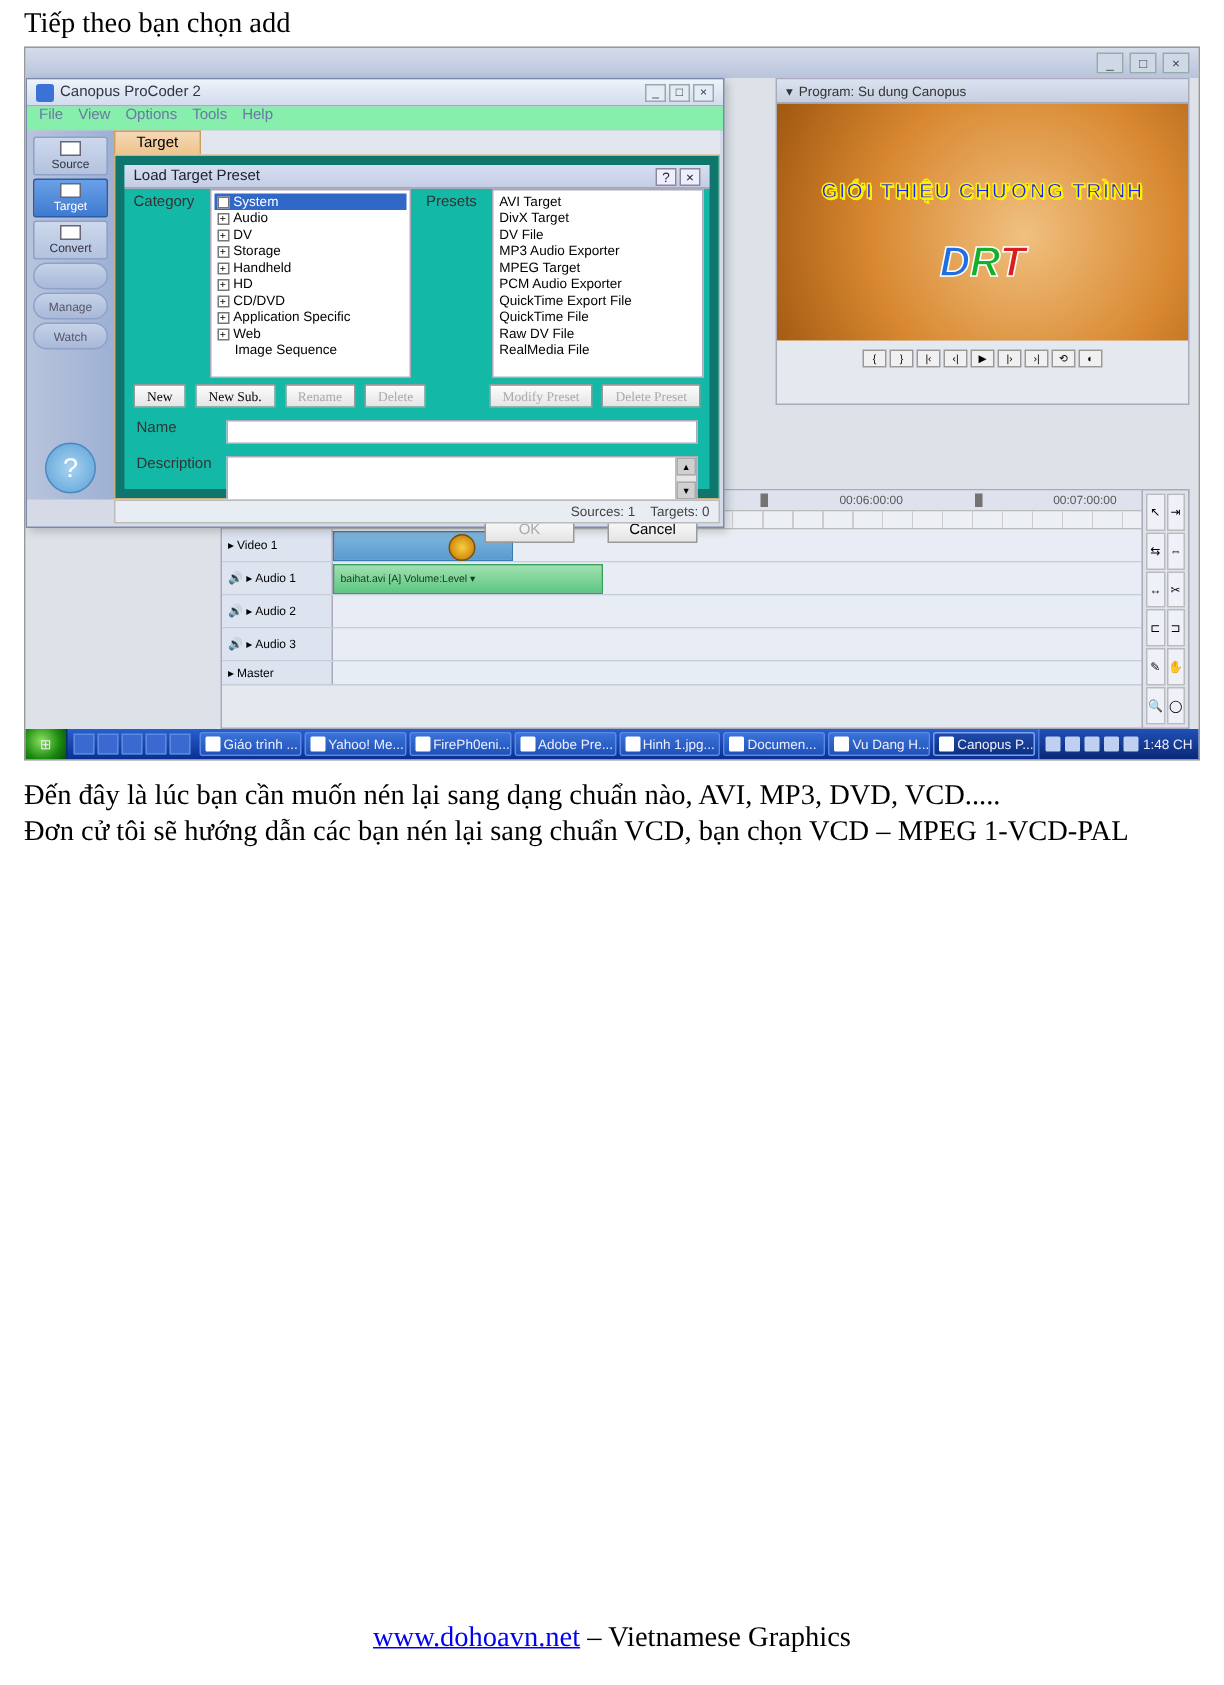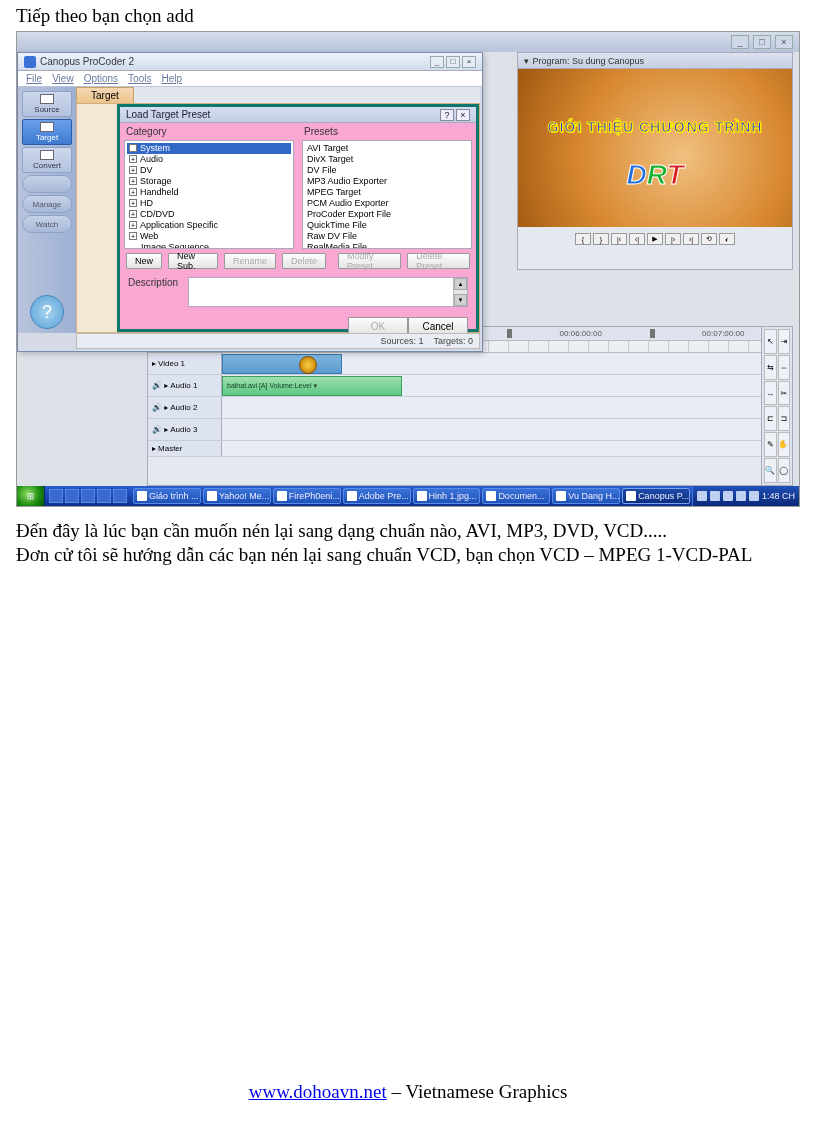--- a/index.html
+++ b/index.html
@@ -35,53 +35,53 @@
   .clip-v { position:absolute; left:0; top:1px; height:20px; width:120px; background:linear-gradient(#7fb8e0,#5a9ad0); border:1px solid #3a7ab0;}
   .clip-v .thumb{position:absolute;left:76px;top:1px;width:18px;height:18px;border-radius:50%;background:radial-gradient(#f8d040,#c07000);border:1px solid #805000;}
   .clip-a { position:absolute; left:0; top:1px; height:20px; width:180px; background:linear-gradient(#a0e0b0,#5cc882); border:1px solid #3aa060; font-size:7px; color:#144020; padding-left:4px; display:flex; align-items:center; overflow:hidden;}
   .side-tools { position:absolute; right:6px; top:274px; width:32px; height:160px; background:#dde2ec; border:1px solid #aab; display:grid; grid-template-columns:1fr 1fr; gap:1px; padding:2px;}
   .side-tools .tbtn{background:#eef2f8;border:1px solid #bbb;font-size:8px;display:flex;align-items:center;justify-content:center;}
   
   .procoder { position:absolute; left:0; top:0; width:466px; height:300px; background:#d6dae6; border:1px solid #7a8aaa; box-shadow:2px 2px 6px rgba(0,0,0,0.2); }
   .pc-title { height:18px; background:linear-gradient(#eef3fb,#d2dced); display:flex; align-items:center; padding:0 6px; font-size:10px; color:#334; border-bottom:1px solid #aab;}
   .pc-title .spacer{flex:1;}
   .pc-title .wbtn{width:14px;height:12px;border:1px solid #9aa;background:#e6ecf6;margin-left:2px;font-size:8px;display:flex;align-items:center;justify-content:center;}
-  .pc-menu { height:16px; background:#ffffff; display:flex; gap:10px; padding:0 8px; font-size:10px; color:#6979a0; align-items:center; border-bottom:1px solid #bcc6d8;text-decoration:underline;}
+  .pc-menu { height:16px; background:#86efac; display:flex; gap:10px; padding:0 8px; font-size:10px; color:#6979a0; border-bottom:1px solid #bcc6d8;}
   .pc-nav { position:absolute; left:0; top:34px; width:58px; bottom:18px; background:linear-gradient(90deg,#b9c4dc,#9db0d4); padding:4px 4px; display:flex; flex-direction:column; gap:2px;}
   .pc-nav .folder{height:26px;background:linear-gradient(#cdd8ec,#b3c2de);border:1px solid #8ea2c8;border-radius:2px;font-size:8px;color:#334;display:flex;flex-direction:column;align-items:center;justify-content:center;}
   .pc-nav .folder.sel{background:linear-gradient(#6aa0e8,#3e7ad0);color:#fff;border-color:#2a5aa8;}
   .pc-nav .btn{height:18px;background:linear-gradient(#c5d2e8,#a8b8d8);border:1px solid #8ea2c8;border-radius:9px;font-size:8px;color:#556;display:flex;align-items:center;justify-content:center;}
   .pc-help{margin-top:auto;width:34px;height:34px;border-radius:50%;background:radial-gradient(#a8d4f0,#5aa0d8);border:1px solid #4a88c0;color:#fff;font-size:18px;display:flex;align-items:center;justify-content:center;align-self:center;}
   .pc-nav .ic{width:14px;height:10px;background:#fff;border:1px solid #667;margin-bottom:1px;}
   .pc-main { position:absolute; left:58px; top:34px; right:2px; bottom:18px; background:#e2e6ee;}
   .pc-tab { height:16px; display:flex;}
   .pc-tab .t{padding:0 14px; font-size:10px; background:linear-gradient(#f6d8b6,#edc48a); border:1px solid #c8a060; border-bottom:none; display:flex; align-items:center;}
   .pc-stage { height:calc(100% - 16px); background:#f2e8d4; border:1px solid #d0b080; padding:4px; position:relative;}
-  .pc-inner { position:absolute; inset:0; background:#f9a8d4; border:3px solid #0f766e;margin-left:40px; }
+  .pc-inner { position:absolute; inset:0; background:#14b8a6; border:6px solid #0f766e; }
   .pc-inner-title { height:16px; background:linear-gradient(#d6def0,#c3cee6); font-size:10px; padding:0 6px; display:flex; align-items:center; justify-content:space-between; color:#223; border-bottom:1px solid #aab;}
   .pc-inner-title .r{display:flex;gap:2px;}
   .help-box{width:14px;height:12px;border:1px solid #889;background:#eef;font-size:9px;display:flex;align-items:center;justify-content:center;}
   .pc-cols { display:flex; height:126px; }
-  .pc-col { flex:1; display:flex; flex-direction:column; }
+  .pc-col { flex:1; display:flex; flex-direction:row; }
   .pc-col-h { font-size:10px; padding:3px 6px; color:#333;}
   .pc-tree { flex:1; background:#fff; border:1px solid #aab; margin:0 4px; font-size:9px; padding:2px; overflow:hidden; line-height:11px;}
   .tree-item{padding:0 2px; white-space:nowrap;}
   .tree-item .exp{display:inline-block;width:8px;height:8px;border:1px solid #777;font-size:7px;line-height:7px;text-align:center;margin-right:3px;background:#fff;}
   .tree-item.sel{background:#3168c8;color:#fff;}
-  .pc-btns { display:flex; gap:6px; padding:4px 6px;}
+  .pc-btns { display:flex; gap:6px; padding:4px 6px;font-family:Liberation Serif, serif;}
   .pc-btns .b{height:16px;border:1px solid #999;background:linear-gradient(#fdfdfd,#e4e4e4);font-size:9px;padding:0 8px;display:flex;align-items:center;border-radius:1px;}
   .pc-btns .b.dis{color:#aaa;}
   .pc-btns .gap{flex:1;}
   .pc-field { display:flex; align-items:flex-start; padding:4px 8px; gap:6px; font-size:10px;}
   .pc-field label{width:54px; color:#333;}
   .pc-field .inp{flex:1; background:#fff; border:1px solid #aab; height:16px;}
   .pc-field .ta{flex:1; background:#fff; border:1px solid #aab; height:30px; position:relative;}
   .pc-field .ta .sc{position:absolute;right:0;top:0;bottom:0;width:14px;background:#e6e6e6;border-left:1px solid #bbb;display:flex;flex-direction:column;justify-content:space-between;}
   .pc-field .ta .sc span{height:12px;background:#d0d0d0;border:1px solid #aaa;font-size:7px;display:flex;align-items:center;justify-content:center;}
-  .pc-okrow { display:flex; justify-content:flex-end; gap:0; padding:6px 8px 2px 8px;}
+  .pc-okrow { display:flex; justify-content:flex-end; gap:22px; padding:6px 8px 2px 8px;}
   .pc-okrow .b{width:60px;height:18px;border:1px solid #999;background:linear-gradient(#fdfdfd,#e4e4e4);font-size:10px;display:flex;align-items:center;justify-content:center;}
   .pc-status{position:absolute;left:58px;right:2px;bottom:2px;height:16px;background:#e8ecf3;border:1px solid #bbb;display:flex;justify-content:flex-end;align-items:center;font-size:9px;color:#444;padding:0 6px;gap:10px;}
   
   .taskbar { position:absolute; left:0; right:0; bottom:0; height:20px; background:linear-gradient(#2a5fd0,#0a2f90); display:flex; align-items:center; font-size:9px; color:#eef;}
   .start{width:28px;height:20px;background:radial-gradient(circle at 40% 40%,#8ee060,#1a8a10 60%,#05500a);border-right:1px solid #05306a;display:flex;align-items:center;justify-content:center;}
   .ql{display:flex;gap:2px;padding:0 4px;}
   .ql .q{width:14px;height:14px;background:#3a6ad0;border:1px solid #5a8ae0;}
   .tasks{flex:1;display:flex;gap:2px;overflow:hidden;padding:0 2px;}
   .task{flex:1;max-width:68px;height:16px;background:linear-gradient(#3a72d8,#1f52b8);border:1px solid #5a8ae8;border-radius:2px;padding:0 3px;display:flex;align-items:center;gap:2px;white-space:nowrap;overflow:hidden;}
   .task.act{background:linear-gradient(#1e4aa8,#0c2f80);border-color:#7aa0f0;}
@@ -240,35 +240,39 @@
               </div>
               <div class="pc-col">
                 <div class="pc-col-h">Presets</div>
                 <div class="pc-tree" id="preset-list">
                     <div class="tree-item">AVI Target</div>
                     <div class="tree-item">DivX Target</div>
                     <div class="tree-item">DV File</div>
                     <div class="tree-item">MP3 Audio Exporter</div>
                     <div class="tree-item">MPEG Target</div>
                     <div class="tree-item">PCM Audio Exporter</div>
-                    <div class="tree-item">ProCoder Export File</div>
+                    <div class="tree-item">QuickTime Export File</div>
                     <div class="tree-item">QuickTime File</div>
                     <div class="tree-item">Raw DV File</div>
                     <div class="tree-item">RealMedia File</div>
                   </div>
               </div>
             </div>
             <div class="pc-btns">
               <div class="b">New</div>
               <div class="b">New Sub.</div>
               <div class="b dis">Rename</div>
               <div class="b dis">Delete</div>
               <div class="gap"></div>
               <div class="b dis">Modify Preset</div>
               <div class="b dis">Delete Preset</div>
+            </div>
+            <div class="pc-field">
+              <label>Name</label>
+              <div class="inp"></div>
             </div>
             <div class="pc-field">
               <label>Description</label>
               <div class="ta">
                   <div class="sc">
                     <span>▴</span>
                     <span>▾</span>
                   </div>
                 </div>
             </div>

